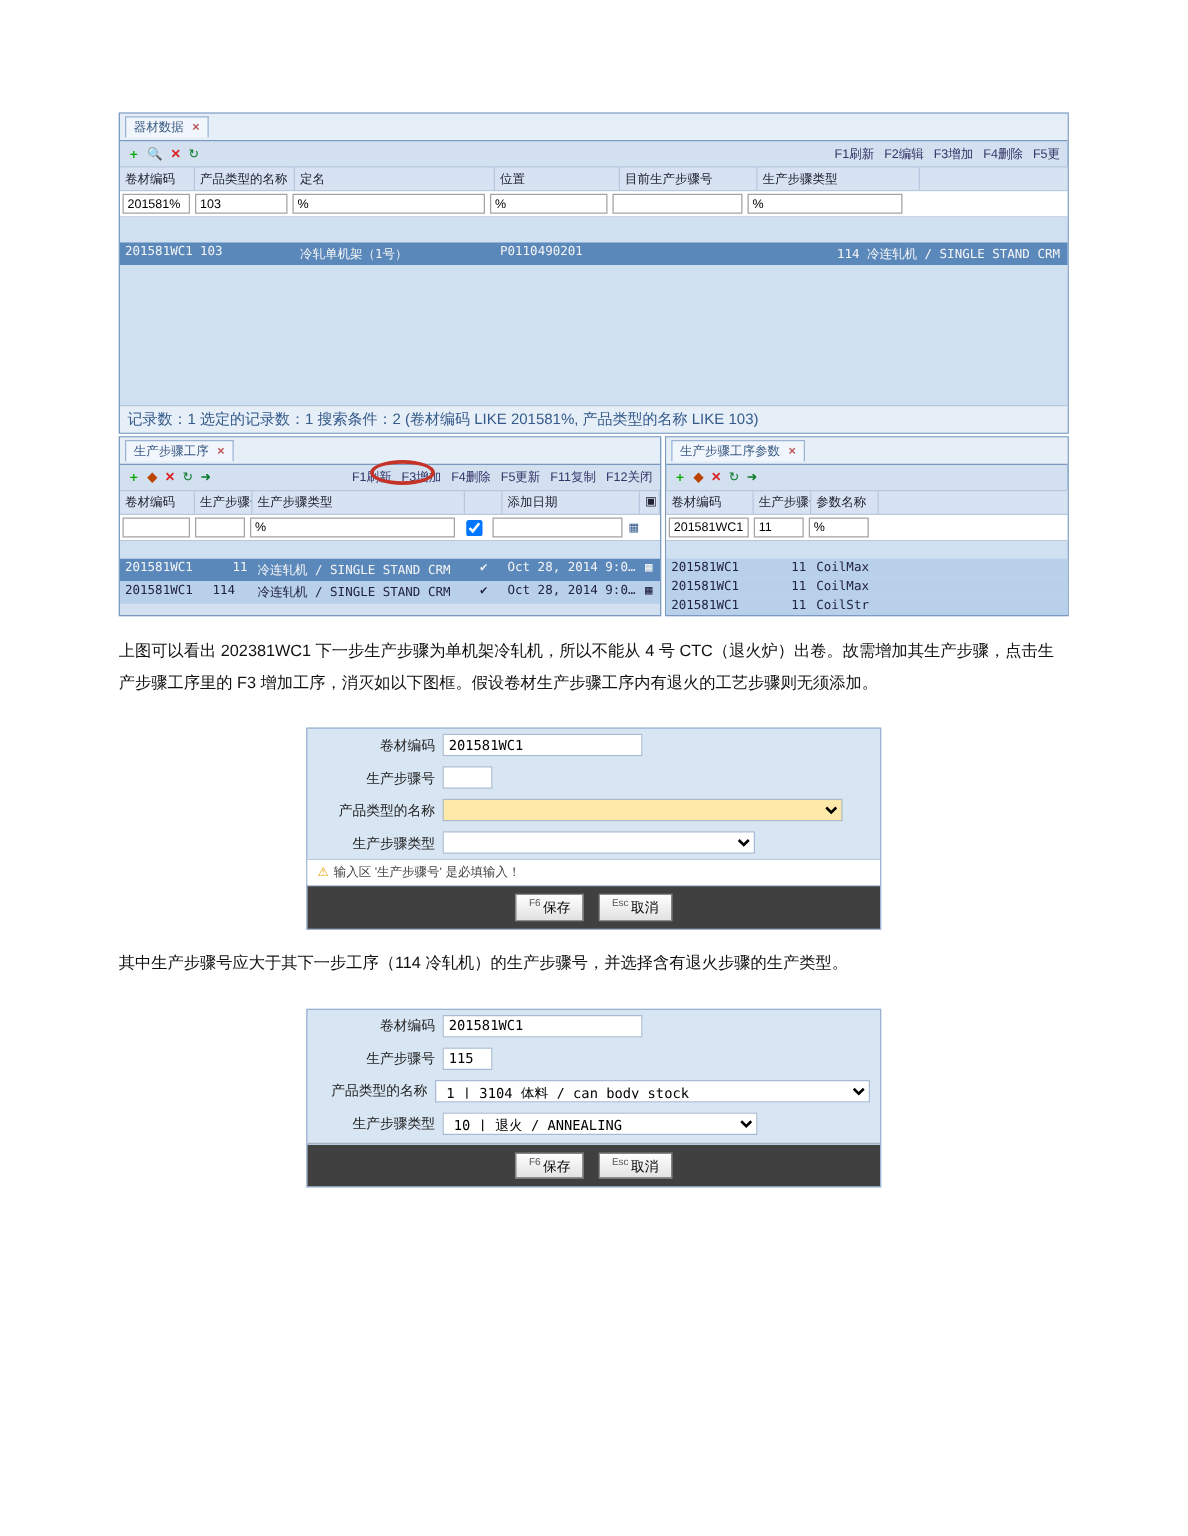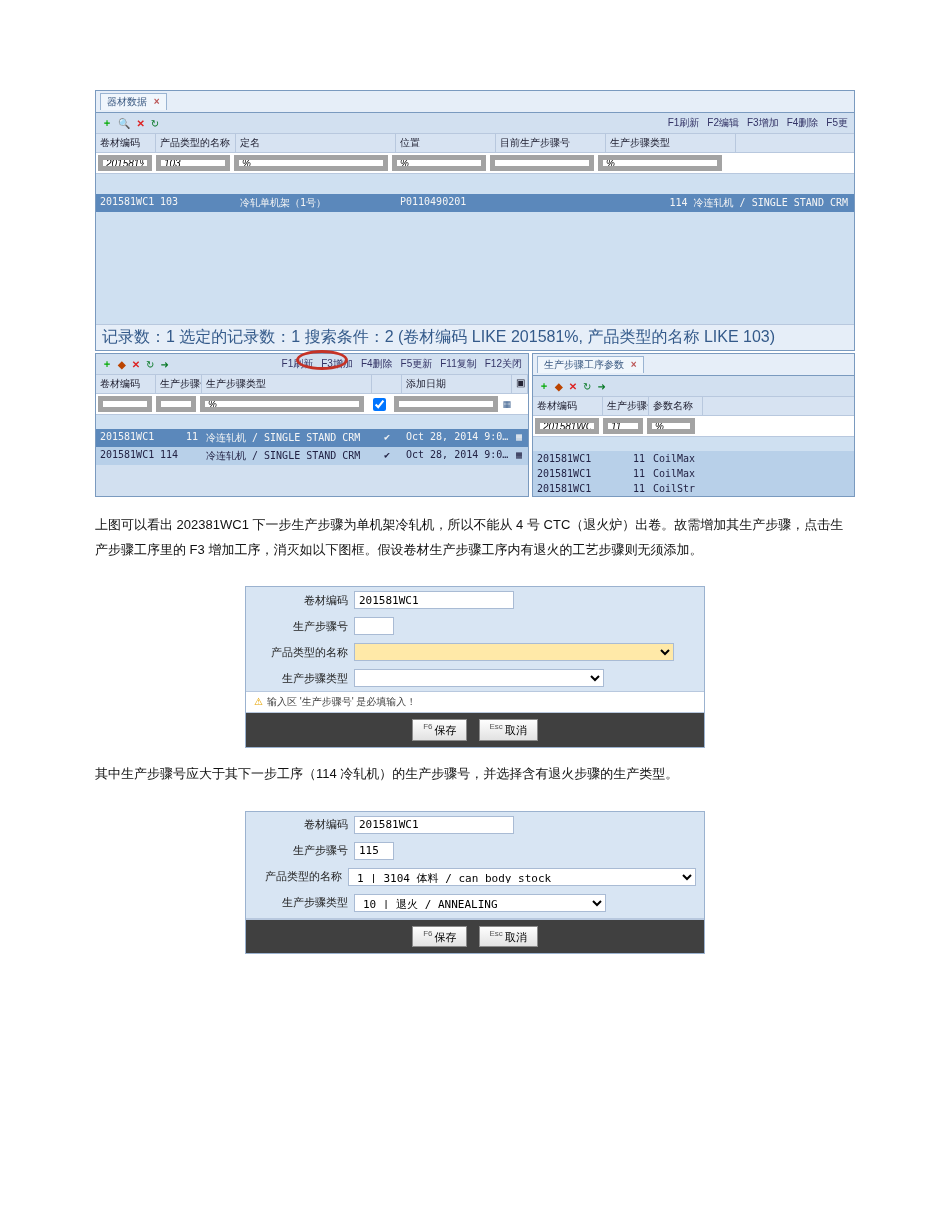--- a/index.html
+++ b/index.html
@@ -24,28 +24,28 @@
   .ico-plus { color: #0a0; font-weight: bold; }
   .ico-minus { color: #b40; font-weight: bold; }
   .ico-x { color: #d22; font-weight: bold; }
   .ico-mag { color: #555; }
   .ico-refresh { color: #0a7a28; }
   .ico-arrow { color: #0a7a28; }
 
   .grid-head { display: flex; background: #d7e3f2; border-top: 1px solid #b8c8de; border-bottom: 1px solid #b8c8de; font-size: 10px; color: #223; }
   .grid-head > div { padding: 2px 4px; border-right: 1px solid #b8c8de; white-space: nowrap; overflow: hidden; }
   .grid-filter { display: flex; background: #fff; border-bottom: 1px solid #b8c8de; }
-  .grid-filter > input { border: 5px solid #a3a3a3; margin: 2px; padding: 1px 3px; font-size: 10px; height: 16px; background:#fff;font-style:italic; }
+  .grid-filter > input { border: 1px solid #a3a3a3; margin: 2px; padding: 1px 3px; font-size: 10px; height: 16px; background:#fff; }
   .grid-body { background: #cfe0f1; min-height: 140px; position: relative; }
   .grid-row { display: flex; font-size: 10px; color: #f5f5f5; font-family: monospace; padding: 1px 0; }
   .grid-row > div { padding: 1px 4px; white-space: nowrap; overflow: hidden; }
   .row-sel { background: #5b88bb; }
   .row-alt { background:#b8d0e9; color:#224; }
 
-  .status-bar { background: #e6eef8; border-top: 1px solid #b8c8de; padding: 2px 6px; font-size: 16px; color: #345a8a; }
+  .status-bar { background: #e6eef8; border-top: 1px solid #b8c8de; padding: 2px 6px; font-size: 12px; color: #345a8a; }
 
   .split { display: flex; gap: 3px; }
   .split .left { flex: 0 0 56%; }
   .split .right { flex: 1; }
 
   .small-grid .grid-body { min-height: 40px; }
 
   .annotate-circle {
     position: absolute;
     width: 52px; height: 20px;
@@ -137,20 +137,26 @@
         <div class="c5"></div>
         <div style="flex:1;text-align:right;padding-right:6px">114 冷连轧机 / SINGLE STAND CRM</div>
       </div>
     </div>
     <div class="status-bar">记录数：1 选定的记录数：1 搜索条件：2 (卷材编码 LIKE 201581%, 产品类型的名称 LIKE 103)</div>
   </div>
 
   <div class="split">
 
     <div class="panel left small-grid">
+      <div class="tab-strip">
+        <span class="tab">
+          <span>生产步骤工序</span>
+          <span class="x">×</span>
+        </span>
+      </div>
       <div class="toolbar" style="position:relative">
         <span class="ico-plus">＋</span>
         <span class="ico-minus">◆</span>
         <span class="ico-x">✕</span>
         <span class="ico-refresh">↻</span>
         <span class="ico-arrow">➜</span>
         <div class="toolbar-right">
           <span>F1刷新</span>
           <span>F3增加</span>
           <span>F4删除</span>
@@ -183,21 +189,21 @@
         <div class="grid-row row-sel">
           <div class="sc1">201581WC1</div>
           <div class="sc2" style="text-align:right">11</div>
           <div class="sc3">冷连轧机 / SINGLE STAND CRM</div>
           <div class="sc4" style="text-align:center">✔</div>
           <div class="sc5">Oct 28, 2014 9:0…</div>
           <div class="sc6">▦</div>
         </div>
         <div class="grid-row row-alt">
           <div class="sc1">201581WC1</div>
-          <div class="sc2" style="text-align:left">114</div>
+          <div class="sc2" style="text-align:center">114</div>
           <div class="sc3">冷连轧机 / SINGLE STAND CRM</div>
           <div class="sc4" style="text-align:center">✔</div>
           <div class="sc5">Oct 28, 2014 9:0…</div>
           <div class="sc6">▦</div>
         </div>
       </div>
     </div>
 
     <div class="panel right small-grid">
       <div class="tab-strip">

